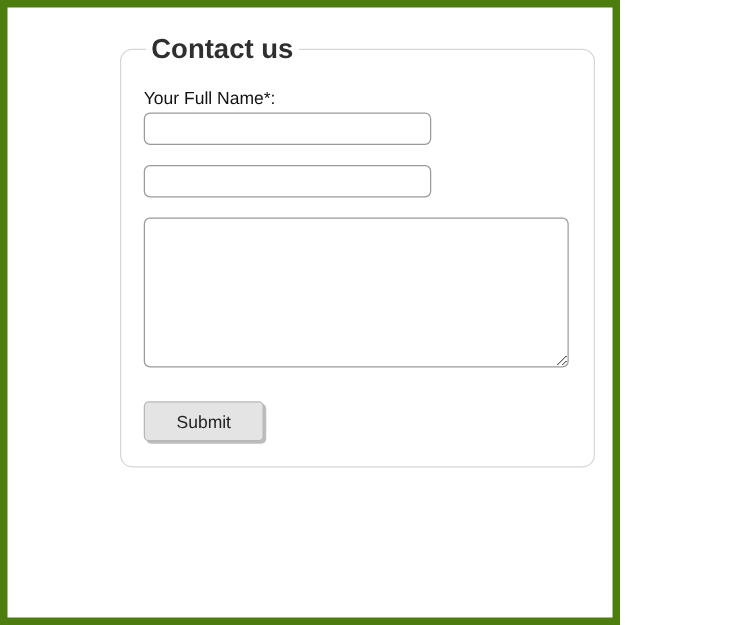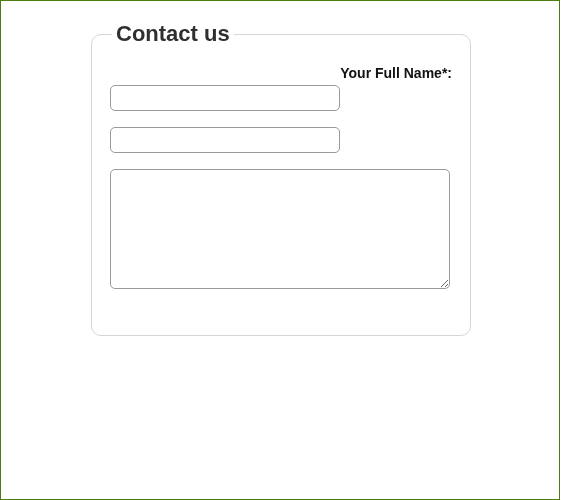--- a/index.html
+++ b/index.html
@@ -5,23 +5,23 @@
   * { box-sizing: border-box; }
   html, body {
     margin: 0;
     padding: 0;
     width: 585px;
     height: 500px;
     font-family: Arial, Helvetica, sans-serif;
     background: #fff;
   }
   .outer {
-    width: 560px;
+    width: 496px;
     height: 500px;
-    border: 1px solid #4d7c0f;
+    border: 6px solid #4d7c0f;
     padding: 20px 0 0 0;
   }
   fieldset.form-box {
     position: relative;
     margin: 0 0 0 90px;
     width: 380px;
     border: 1px solid #d6d6d6;
     border-radius: 10px;
     padding: 18px 18px 20px 18px;
   }
@@ -32,25 +32,24 @@
     padding: 0 4px;
     margin-left: 2px;
   }
   .required-note {
     font-size: 11px;
     color: #6f6f6f;
     margin: 4px 0 16px 0;
   }
   .field-label {
     font-size: 14px;
-    font-weight: bold;
+    font-weight: normal;
     color: #111;
     margin: 0 0 4px 0;
     display: block;
-    text-align: right;
   }
   .text-input {
     width: 230px;
     height: 26px;
     border: 1px solid #9a9a9a;
     border-radius: 5px;
     padding: 2px 6px;
     font-size: 13px;
     margin-bottom: 16px;
     background: #fff;
@@ -87,14 +86,15 @@
     <legend class="form-title">Contact us</legend>
 
 
     <label class="field-label">Your Full Name*:</label>
     <input type="text" class="text-input" value="" style="">
 
     <input type="text" class="text-input" value="" style="">
 
     <textarea class="textarea-input" style=""></textarea>
 
+    <button class="submit-btn">Submit</button>
   </fieldset>
 </div>
 
 </body></html>

